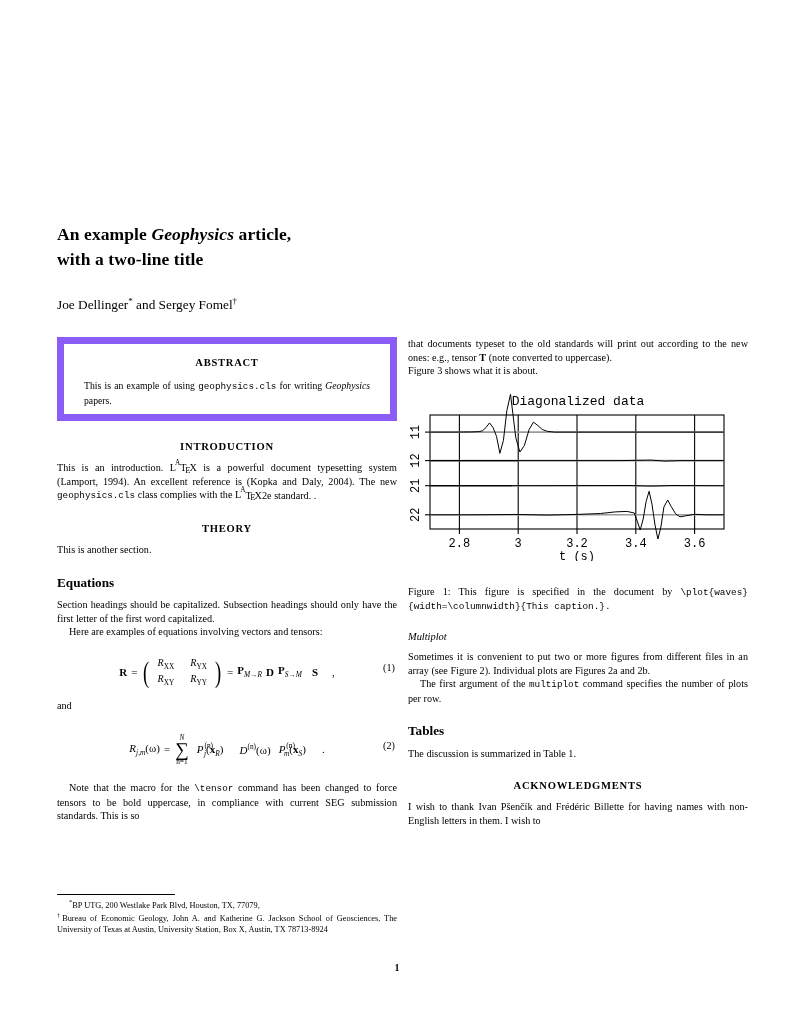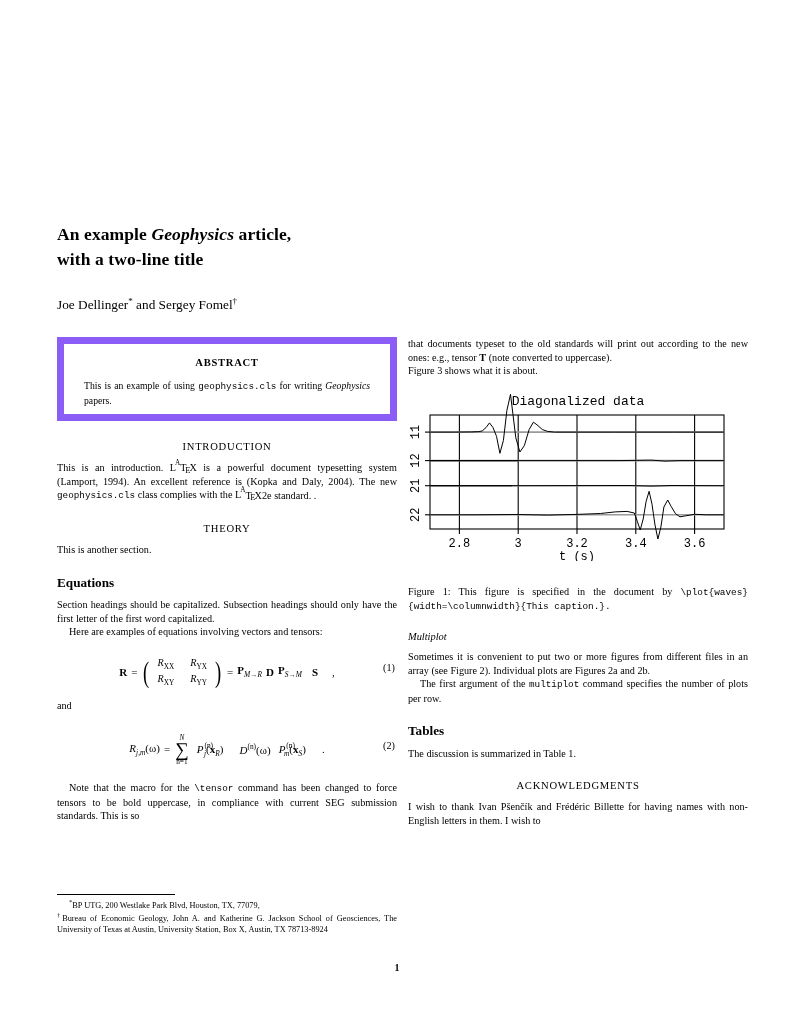--- a/index.html
+++ b/index.html
@@ -80,21 +80,21 @@
   .abstract-body {
     font-size: 9.7px;
     line-height: 1.38;
     text-align: justify;
     padding: 0 4px;
   }
 
   
   .sec-center {
     text-align: center;
-    font-weight: normal;
+    font-weight: bold;
     font-size: 10.6px;
     letter-spacing: 0.75px;
     margin: 19px 0 7px 0;
   }
   .sec-left {
     font-weight: bold;
     font-size: 13.2px;
     margin: 17px 0 7px 0;
   }
   .subsec-it {

